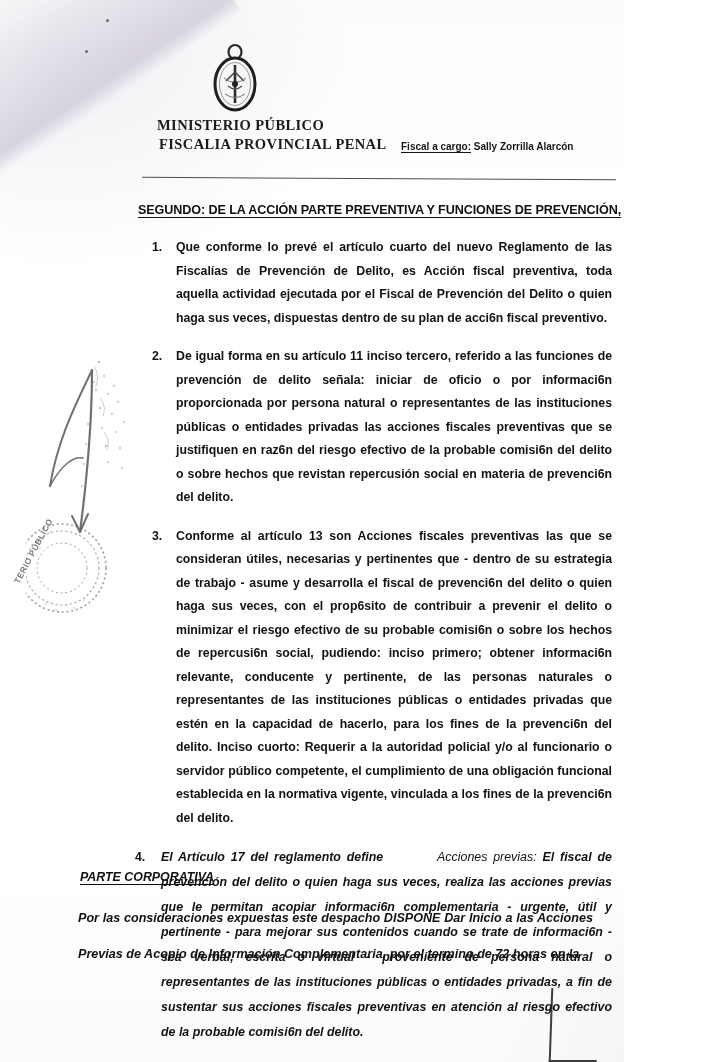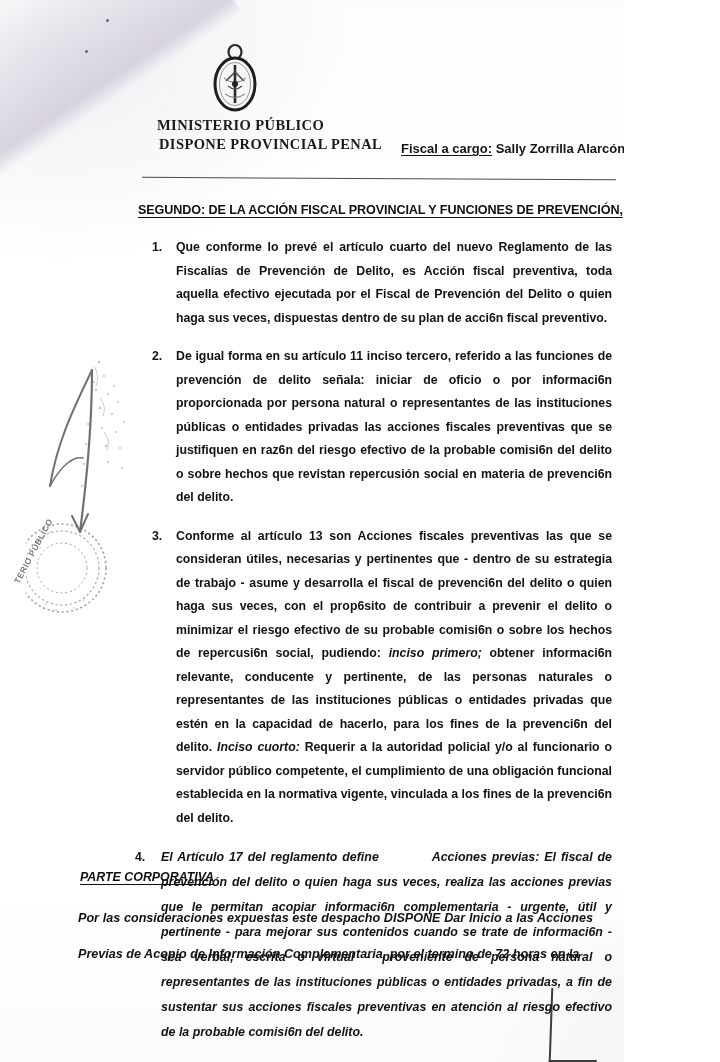--- a/index.html
+++ b/index.html
@@ -72,21 +72,21 @@
     line-height: 19px;
     color: #1a1a1a;
   }
   .header-block div { white-space: nowrap; }
   .header-block .l2 { padding-left: 2px; }
   .header-block .l3 { padding-left: 8px; }
 
   .fiscal-line {
     position: absolute;
     left: 401px; top: 141px;
-    font-size: 13px;
+    font-size: 10px;
     font-weight: 700;
     color: #151515;
     white-space: nowrap;
   }
   .fiscal-line .lbl {
     text-decoration: underline;
     text-underline-offset: 2px;
   }
 
   .rule {
@@ -126,22 +126,22 @@
     font-weight: 600;
     color: #121212;
   }
   .item .num {
     position: absolute;
     left: 2px; top: 0;
     font-weight: 600;
     font-size: 12.3px;
   }
   .item p { margin: 0; }
-  .item .it { font-style: italic; }
-  .item .bd { font-weight: 700; margin-left: 48px; }
+  .item .it { }
+  .item .bd { font-weight: 400; margin-left: 48px; }
 
   
   .item-4 {
     margin-left: -17px;
     padding-left: 28px;
     font-style: italic;
     font-size: 12.4px;
     line-height: 25px;
   }
   .item-4 .num { font-style: normal; }
@@ -217,37 +217,37 @@
       <path d="M29 32 L20 41 M29 32 L38 41" stroke="#4a4a4a" stroke-width="1.6" fill="none"></path>
       <path d="M22 46 q7 6 14 0" stroke="#555" stroke-width="1.3" fill="none"></path>
       <path d="M18 38 q11 9 22 0" stroke="#777" stroke-width="1" fill="none"></path>
       <path d="M19 54 q10 7 20 0" stroke="#777" stroke-width="1" fill="none"></path>
       <circle cx="29" cy="44" r="3" fill="#222"></circle>
     </svg>
   </div>
 
   <div class="header-block">
     <div class="l1">MINISTERIO PÚBLICO</div>
-    <div class="l2">DISPONE PROVINCIAL PENAL</div>
+    <div class="l2">FISCALIA PROVINCIAL PENAL</div>
   </div>
 
   <div class="fiscal-line">
     <span class="lbl">Fiscal a cargo:</span>
     <span>Sally Zorrilla Alarcón</span>
   </div>
 
   <div class="rule"></div>
 
-  <div class="section-title">SEGUNDO: DE LA ACCIÓN FISCAL PROVINCIAL Y FUNCIONES DE PREVENCIÓN,</div>
+  <div class="section-title">SEGUNDO: DE LA ACCIÓN PARTE PREVENTIVA Y FUNCIONES DE PREVENCIÓN,</div>
 
   <div class="items">
 
     <div class="item">
       <span class="num">1.</span>
-      <p>Que conforme lo prevé el artículo cuarto del nuevo Reglamento de las Fiscalías de Prevención de Delito, es Acción fiscal preventiva, toda aquella efectivo ejecutada por el Fiscal de Prevención del Delito o quien haga sus veces, dispuestas dentro de su plan de acci6n fiscal preventivo.</p>
+      <p>Que conforme lo prevé el artículo cuarto del nuevo Reglamento de las Fiscalías de Prevención de Delito, es Acción fiscal preventiva, toda aquella actividad ejecutada por el Fiscal de Prevención del Delito o quien haga sus veces, dispuestas dentro de su plan de acci6n fiscal preventivo.</p>
     </div>
 
     <div class="item">
       <span class="num">2.</span>
       <p>De igual forma en su artículo 11 inciso tercero, referido a las funciones de prevención de delito señala: iniciar de oficio o por informaci6n proporcionada por persona natural o representantes de las instituciones públicas o entidades privadas las acciones fiscales preventivas que se justifiquen en raz6n del riesgo efectivo de la probable comisi6n del delito o sobre hechos que revistan repercusión social en materia de prevenci6n del delito.</p>
     </div>
 
     <div class="item">
       <span class="num">3.</span>
       <p><span>Conforme al artículo 13 son Acciones fiscales preventivas las que se consideran útiles, necesarias y pertinentes que - dentro de su estrategia de trabajo - asume y desarrolla el fiscal de prevenci6n del delito o quien haga sus veces, con el prop6sito de contribuir a prevenir el delito o minimizar el riesgo efectivo de su probable comisi6n o sobre los hechos de repercusi6n social, pudiendo: </span><span class="it">inciso primero;</span><span> obtener informaci6n relevante, conducente y pertinente, de las personas naturales o representantes de las instituciones públicas o entidades privadas que estén en la capacidad de hacerlo, para los fines de la prevenci6n del delito. </span><span class="it">Inciso cuorto:</span><span> Requerir a la autoridad policial y/o al funcionario o servidor público competente, el cumplimiento de una obligación funcional establecida en la normativa vigente, vinculada a los fines de la prevenci6n del delito.</span></p>

